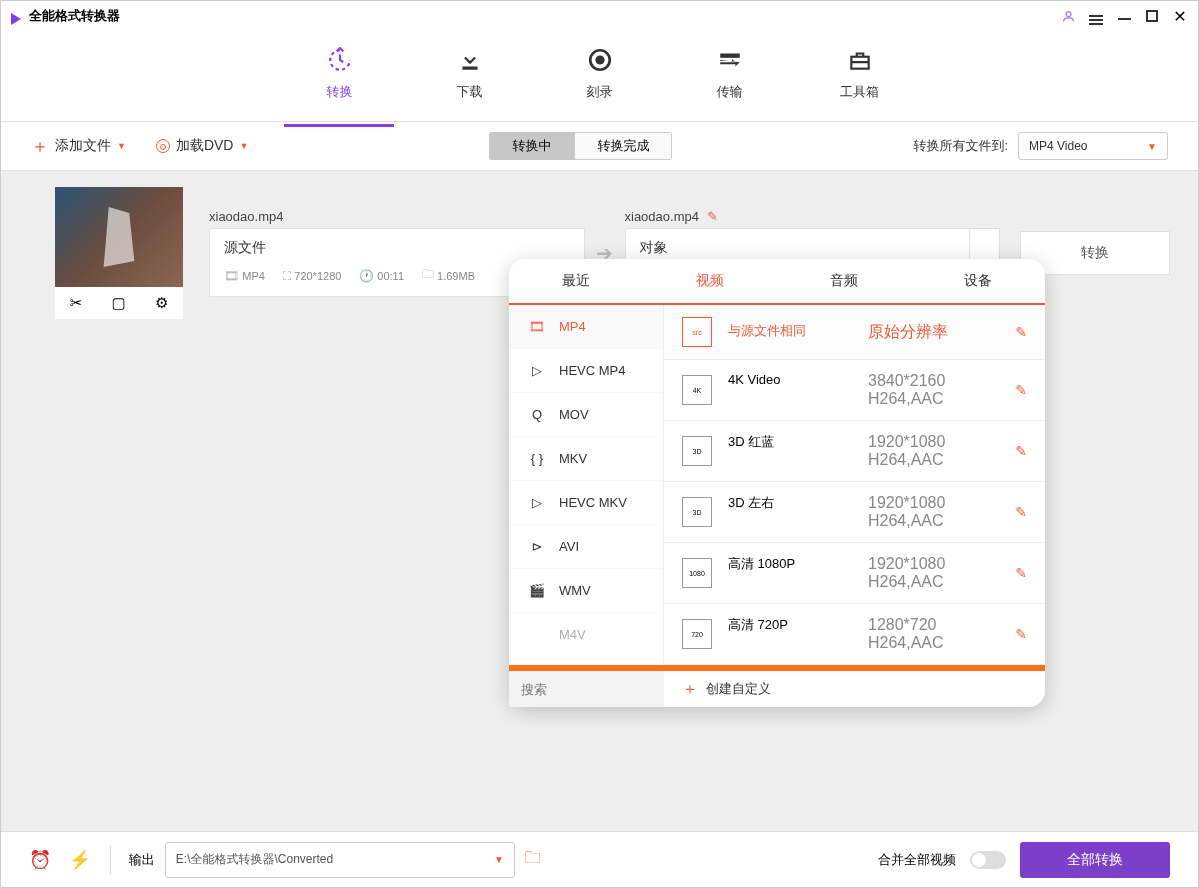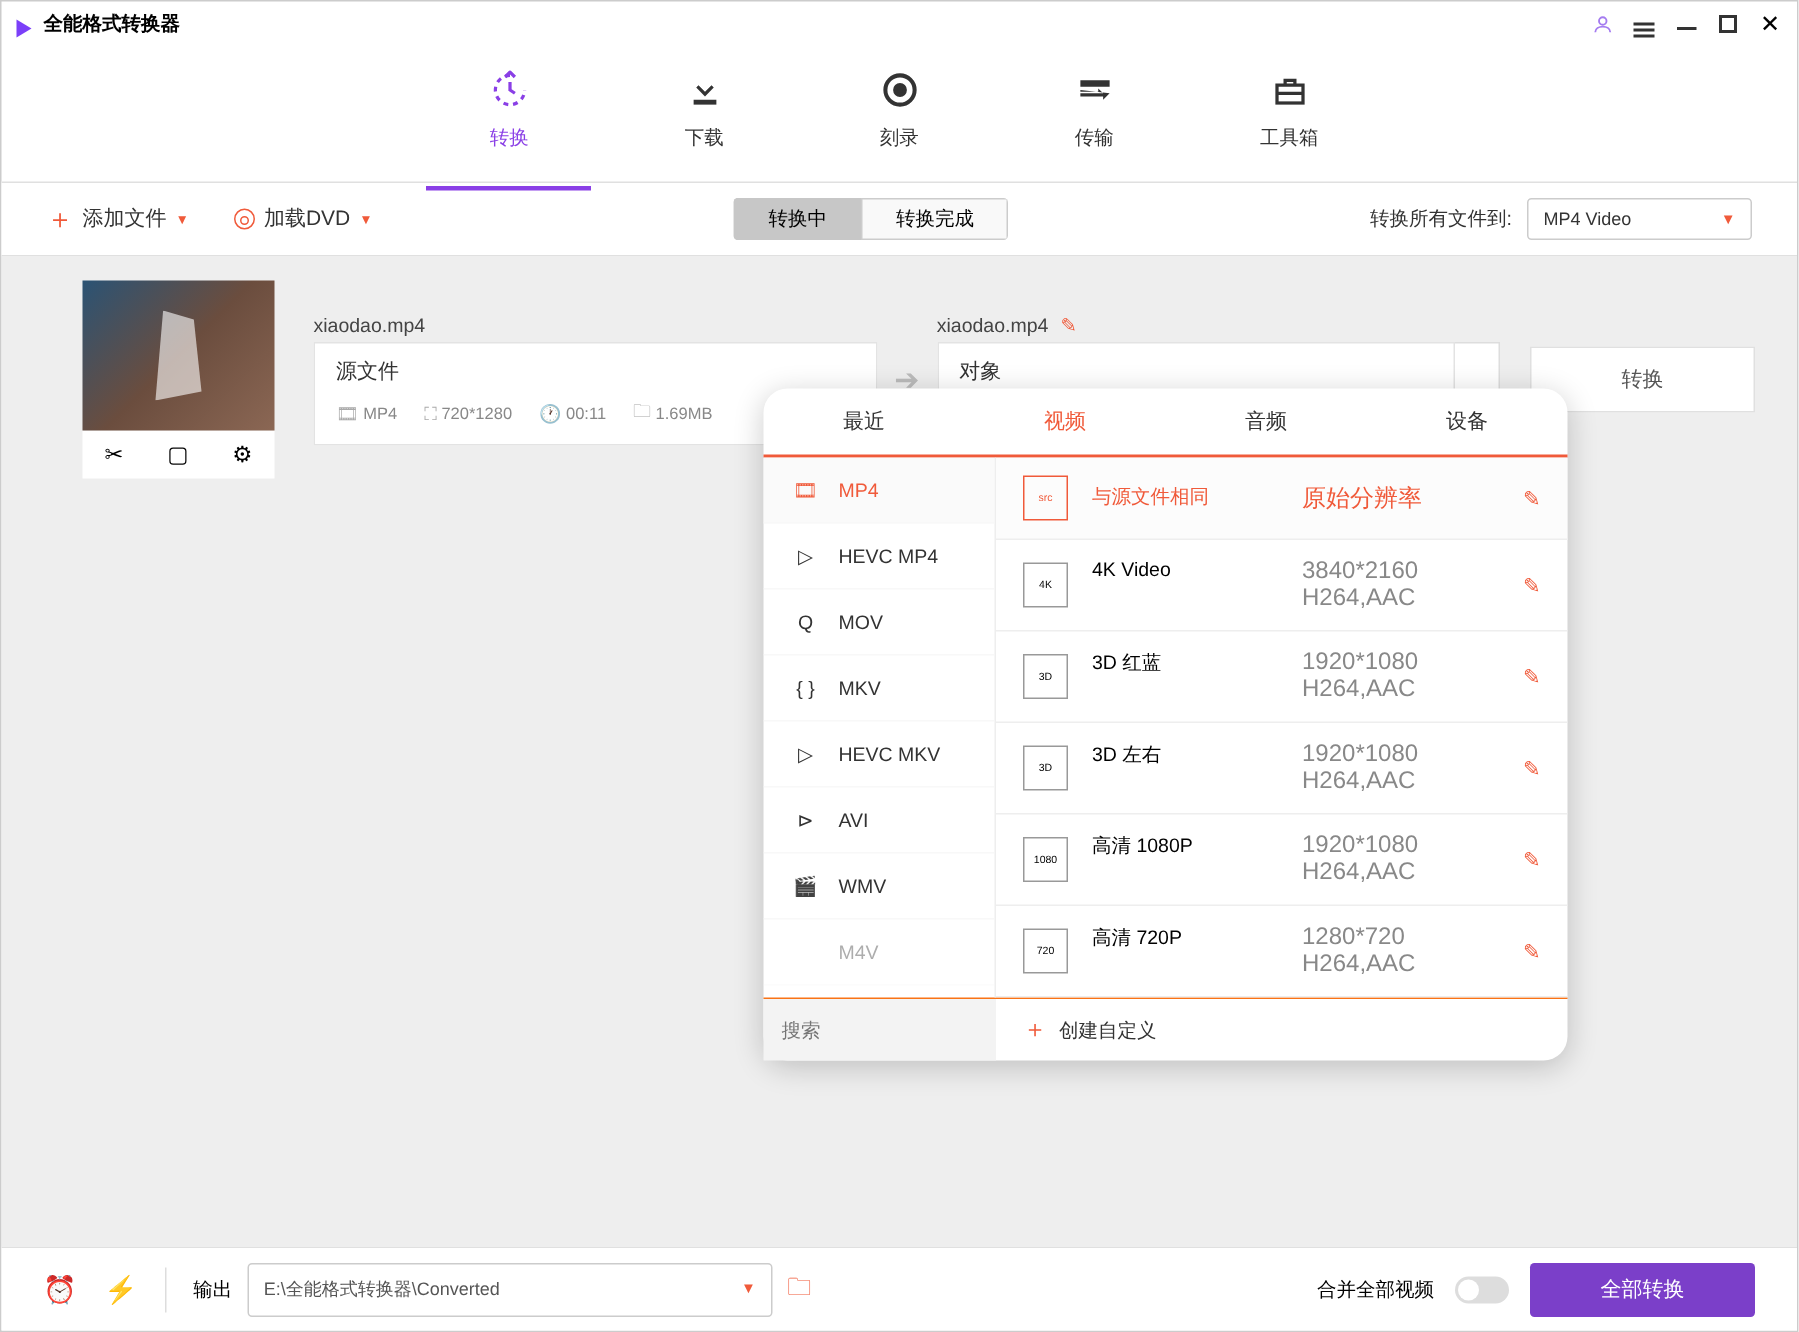--- a/index.html
+++ b/index.html
@@ -85,21 +85,21 @@
 .preset-list { flex:1; overflow-y:auto; }
 .preset-item { display:flex; align-items:center; padding: 12px 18px; gap:16px; border-bottom:1px solid #eee; cursor:pointer; }
 .preset-item.active { color:#f05a3a; background:#fcfcfc;}
 .preset-ic { width:30px; height:30px; display:flex; flex-direction:column; align-items:center; justify-content:center; border:1px solid #999; font-size:7px; }
 .preset-item.active .preset-ic { border-color:#f05a3a; }
 .preset-mid { flex:1; display:flex; }
 .preset-name { width:140px; font-size:13px; }
 .preset-specs { font-size:16px; color:#888; }
 .preset-item.active .preset-specs { color:#f05a3a; }
 .preset-edit { color:#f05a3a; cursor:pointer; font-size:14px; }
-.picker-foot { display:flex; border-top:1px solid #f97316; height:42px; }
+.picker-foot { display:flex; border-top:6px solid #f97316; height:42px; }
 .search-box { width:155px; padding:0 12px; border:none; background:#f3f3f3; outline:none; font-size:13px; }
 .create-custom { flex:1; display:flex; align-items:center; gap:8px; padding:0 18px; font-size:13px; cursor:pointer; color:#333; }
 .create-custom .plus { color:#f05a3a; font-size:16px; }
 
 
 .footer { height:56px; border-top:1px solid #e0e0e0; background:#fff; display:flex; align-items:center; padding:0 28px; gap:18px; font-size:13px; }
 .foot-icon { font-size:18px; color:#333; cursor:pointer; }
 .foot-divider { width:1px; height:30px; background:#ddd; }
 .output-box { flex:1; display:flex; align-items:center; gap:10px; }
 .output-select { flex:0 0 350px; height:36px; border:1px solid #ccc; border-radius:3px; display:flex; align-items:center; justify-content:space-between; padding:0 10px; font-size:12px; cursor:pointer; color:#555; }

